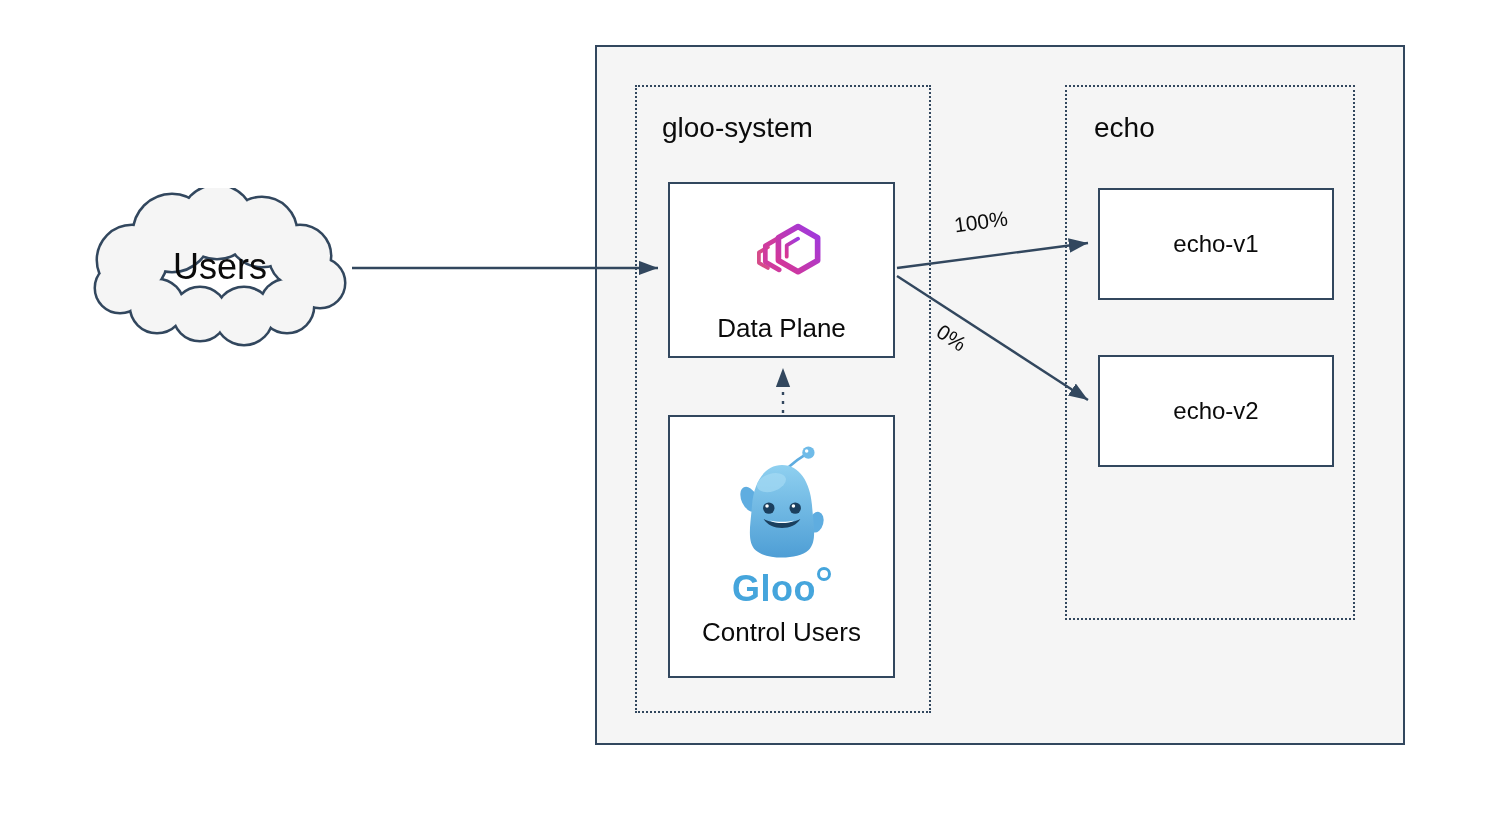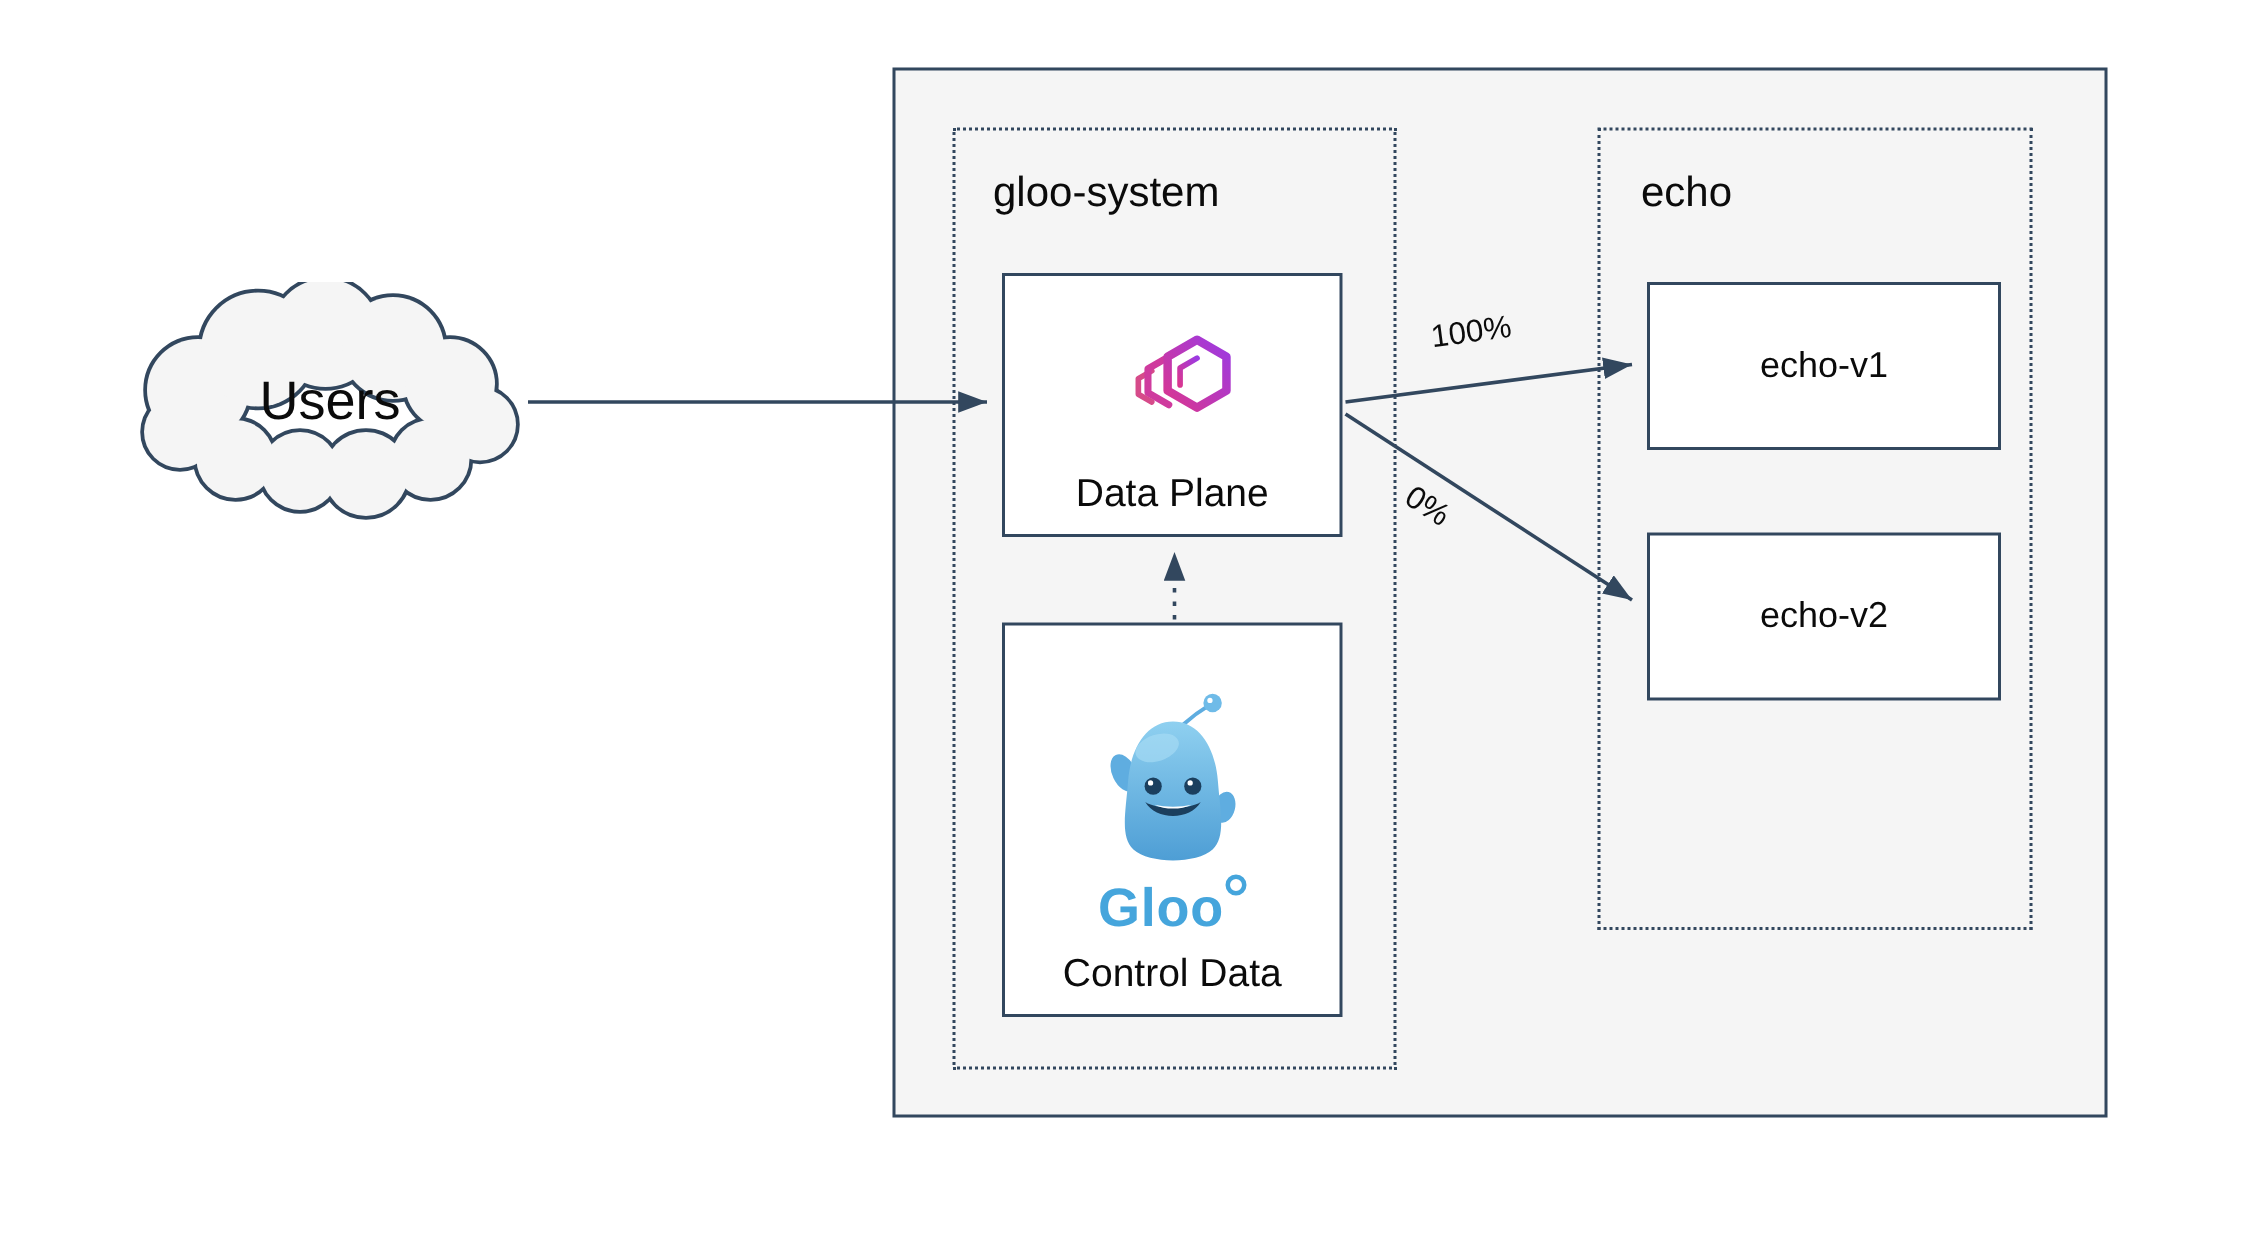--- a/index.html
+++ b/index.html
@@ -18,21 +18,21 @@
   .ns-label-gloo { left:662px; top:112px; }
   .ns-label-echo { left:1094px; top:112px; }
 
   .k8s-label { position:absolute; left:1140px; top:702px; width:240px; text-align:right;
                font-style:italic; font-size:28px; color:#0b0b0b; }
 
   
   .node { position:absolute; background:#ffffff; border:2px solid var(--border,#32475e);
           box-sizing:border-box; display:flex; flex-direction:column; align-items:center; }
   .node-data-plane { left:668px; top:182px; width:227px; height:176px; justify-content:space-between; padding:34px 0 12px; }
-  .node-control-plane { left:668px; top:415px; width:227px; height:263px; justify-content:flex-end; padding:10px 0 12px; }
+  .node-control-plane { left:668px; top:415px; width:227px; height:263px; justify-content:center; padding:10px 0 12px; }
   .node-echo { left:1098px; width:236px; height:112px; justify-content:center; }
   .node-echo-v1 { top:188px; }
   .node-echo-v2 { top:355px; }
 
   .node-label { font-size:26px; color:#0b0b0b; }
   .echo-label { font-size:24px; color:#0b0b0b; }
 
   
   .cloud-wrap { position:absolute; left:72px; top:188px; width:292px; height:172px; }
   .cloud-label { position:absolute; left:110px; top:246px; width:220px; text-align:center;
@@ -139,21 +139,21 @@
 
       <circle cx="55" cy="74" r="6.5" fill="#1b3f5e"></circle>
       <circle cx="85" cy="74" r="6.5" fill="#1b3f5e"></circle>
       <circle cx="53" cy="71.5" r="2" fill="#ffffff"></circle>
       <circle cx="83" cy="71.5" r="2" fill="#ffffff"></circle>
 
       <path d="M 49 86 C 57 100, 83 100, 91 86 C 82 92, 58 92, 49 86 Z" fill="#1b3f5e"></path>
       <path d="M 56 88 C 64 92, 76 92, 84 88 C 76 90, 64 90, 56 88 Z" fill="#ffffff"></path>
     </svg>
     <div class="wordmark"><span>Gloo</span><span class="wordmark-ring"></span></div>
-    <div class="node-label cp-label">Control Data</div>
+    <div class="node-label cp-label">Control Users</div>
   </div>
 
   <div class="node node-echo node-echo-v1">
     <div class="echo-label">echo-v1</div>
   </div>
   <div class="node node-echo node-echo-v2">
     <div class="echo-label">echo-v2</div>
   </div>
 
   <svg class="edges">

